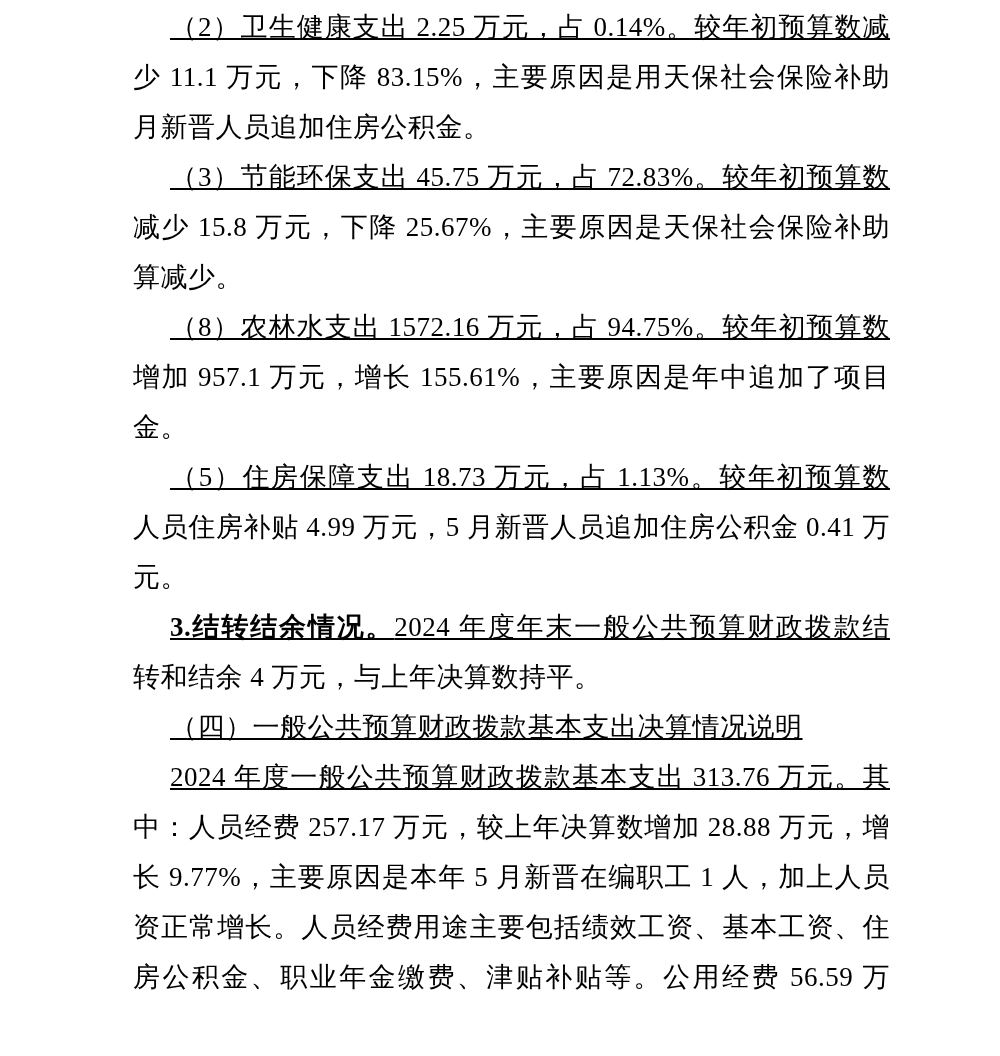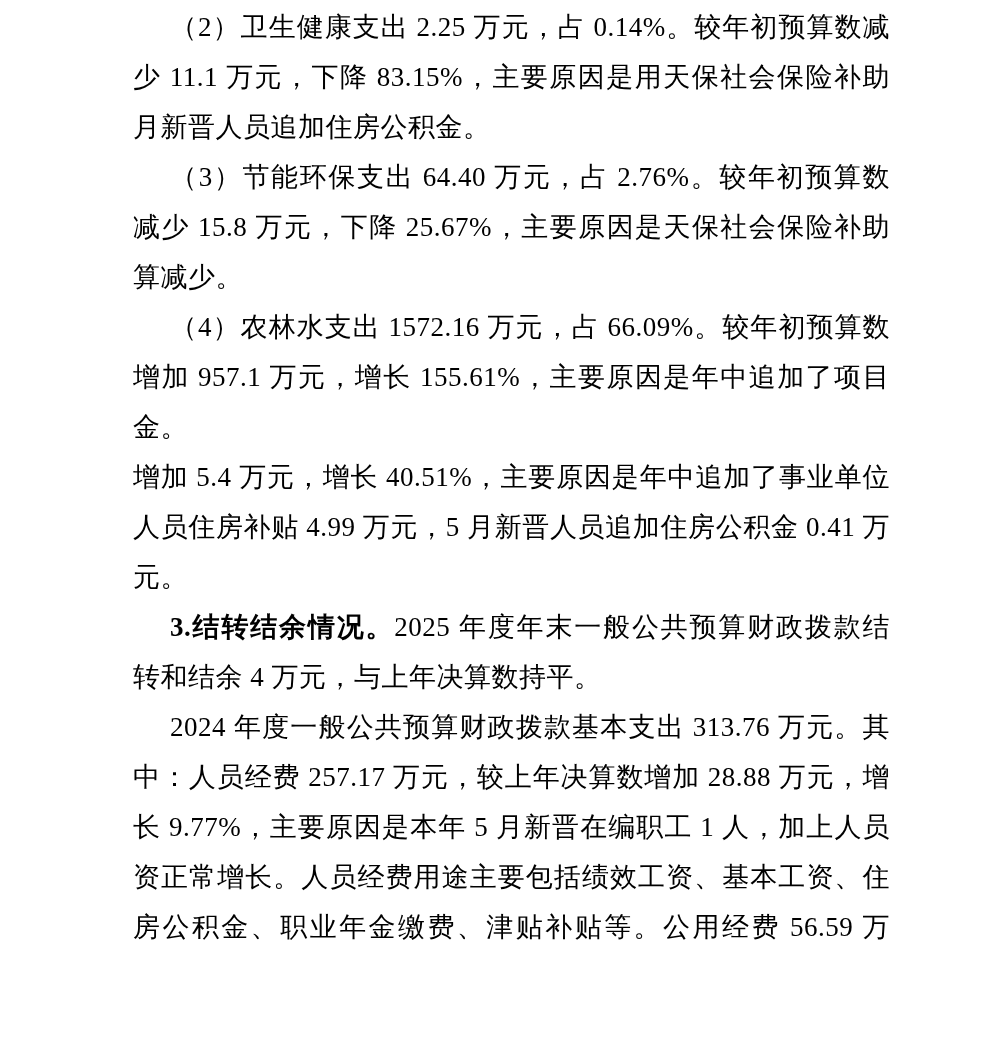--- a/index.html
+++ b/index.html
@@ -34,52 +34,56 @@
     text-align: justify;
     text-align-last: justify;
     white-space: normal;
     overflow: hidden;
   }
   .line.last {
     text-align-last: left;
   }
   .line.indent {
     text-indent: 37px;
+    text-decoration: underline;
   }
   .seg { font-weight: normal; }
   .seg.bold { font-weight: bold; margin-top: 44px; }
 </style>
 </head>
 <body>
 
 <div class="page">
   <div class="content" style="color: rgb(0, 0, 0);">
       <div class="para">
         <div class="line indent"><span class="seg">（2）卫生健康支出 2.25 万元，占 0.14%。较年初预算数减</span></div>
         <div class="line"><span class="seg">少 11.1 万元，下降 83.15%，主要原因是用天保社会保险补助项</span></div>
         <div class="line last"><span class="seg">月新晋人员追加住房公积金。</span></div>
       </div>
       <div class="para">
-        <div class="line indent"><span class="seg">（3）节能环保支出 64.40 万元，占 2.76%。较年初预算数</span></div>
+        <div class="line indent"><span class="seg">（3）节能环保支出 45.75 万元，占 72.83%。较年初预算数</span></div>
         <div class="line"><span class="seg">减少 15.8 万元，下降 25.67%，主要原因是天保社会保险补助预</span></div>
         <div class="line last"><span class="seg">算减少。</span></div>
       </div>
       <div class="para">
-        <div class="line indent"><span class="seg">（4）农林水支出 1572.16 万元，占 66.09%。较年初预算数</span></div>
+        <div class="line indent"><span class="seg">（8）农林水支出 1572.16 万元，占 94.75%。较年初预算数</span></div>
         <div class="line"><span class="seg">增加 957.1 万元，增长 155.61%，主要原因是年中追加了项目资</span></div>
         <div class="line last"><span class="seg">金。</span></div>
       </div>
       <div class="para">
-        <div class="line"><span class="seg">增加 5.4 万元，增长 40.51%，主要原因是年中追加了事业单位</span></div>
+        <div class="line indent"><span class="seg">（5）住房保障支出 18.73 万元，占 1.13%。较年初预算数</span></div>
         <div class="line"><span class="seg">人员住房补贴 4.99 万元，5 月新晋人员追加住房公积金 0.41 万</span></div>
         <div class="line last"><span class="seg">元。</span></div>
       </div>
       <div class="para">
-        <div class="line indent"><span class="seg bold">3.结转结余情况。</span><span class="seg">2025 年度年末一般公共预算财政拨款结</span></div>
+        <div class="line indent"><span class="seg bold">3.结转结余情况。</span><span class="seg">2024 年度年末一般公共预算财政拨款结</span></div>
         <div class="line last"><span class="seg">转和结余 4 万元，与上年决算数持平。</span></div>
+      </div>
+      <div class="para">
+        <div class="line indent last"><span class="seg">（四）一般公共预算财政拨款基本支出决算情况说明</span></div>
       </div>
       <div class="para">
         <div class="line indent"><span class="seg">2024 年度一般公共预算财政拨款基本支出 313.76 万元。其</span></div>
         <div class="line"><span class="seg">中：人员经费 257.17 万元，较上年决算数增加 28.88 万元，增</span></div>
         <div class="line"><span class="seg">长 9.77%，主要原因是本年 5 月新晋在编职工 1 人，加上人员工</span></div>
         <div class="line"><span class="seg">资正常增长。人员经费用途主要包括绩效工资、基本工资、住</span></div>
         <div class="line"><span class="seg">房公积金、职业年金缴费、津贴补贴等。公用经费 56.59 万元，</span></div>
       </div>
     </div>
 </div>

